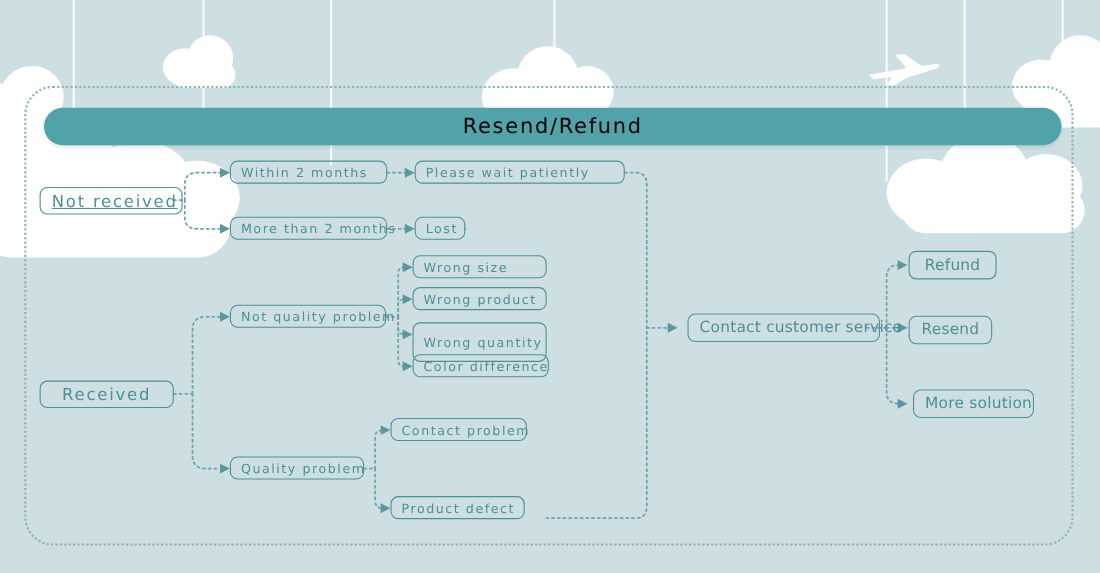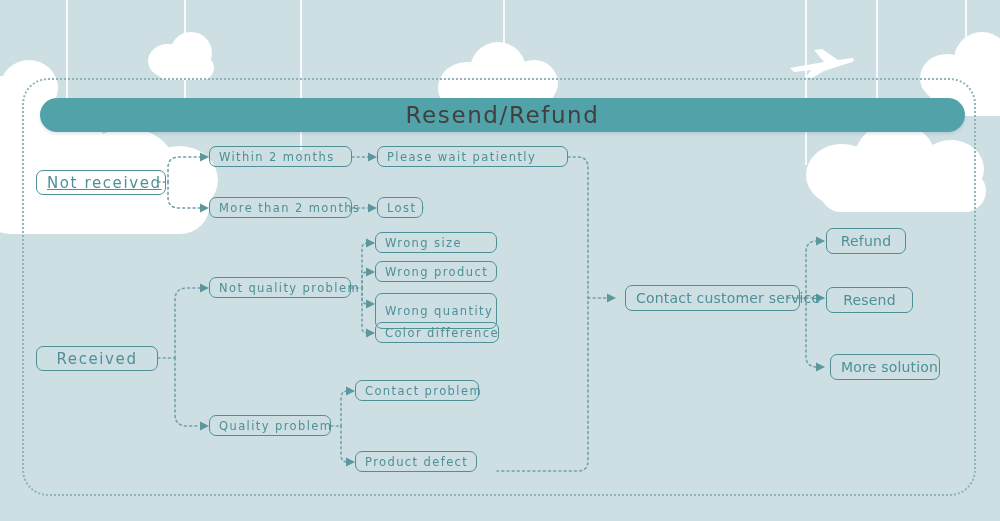--- a/index.html
+++ b/index.html
@@ -25,21 +25,21 @@
   }
 
   
   .banner{
     position:absolute;left:40px;top:98px;width:925px;height:34px;
     background:#52a2aa;border-radius:17px;
     display:flex;align-items:center;justify-content:center;
     box-shadow:0 2px 3px rgba(70,120,125,.18);
   }
   .banner-title{
-    color:#404040;font-size:23px;letter-spacing:1.6px;
+    color:#000000;font-size:19px;letter-spacing:1.6px;
     font-family:"DejaVu Sans", sans-serif;font-weight:400;
     white-space:nowrap;
   }
 
   
   .node{
     position:absolute;box-sizing:border-box;
     border:1.4px solid #4e9096;border-radius:7px;
     color:#4e9096;background:transparent;
     display:flex;align-items:center;
@@ -227,20 +227,20 @@
     <span>Product defect</span>
   </div>
 
   <div class="node plain" style="left:613px;top:285px;width:175px;height:26px;justify-content:center;margin-left:12px;">
     <span style="text-align:center;">Contact customer service</span>
   </div>
 
   <div class="node plain" style="left:826px;top:228px;width:80px;height:26px;justify-content:center;">
     <span style="text-align:center;">Refund</span>
   </div>
-  <div class="node plain" style="left:826px;top:287px;width:87px;height:26px;justify-content:center;">
+  <div class="node plain" style="left:826px;top:287px;width:76px;height:26px;justify-content:center;">
     <span style="text-align:center;">Resend</span>
   </div>
   <div class="node plain" style="left:830px;top:354px;width:110px;height:26px;justify-content:center;">
     <span style="text-align:center;">More solution</span>
   </div>
 
 </div>
 
 </body></html>

